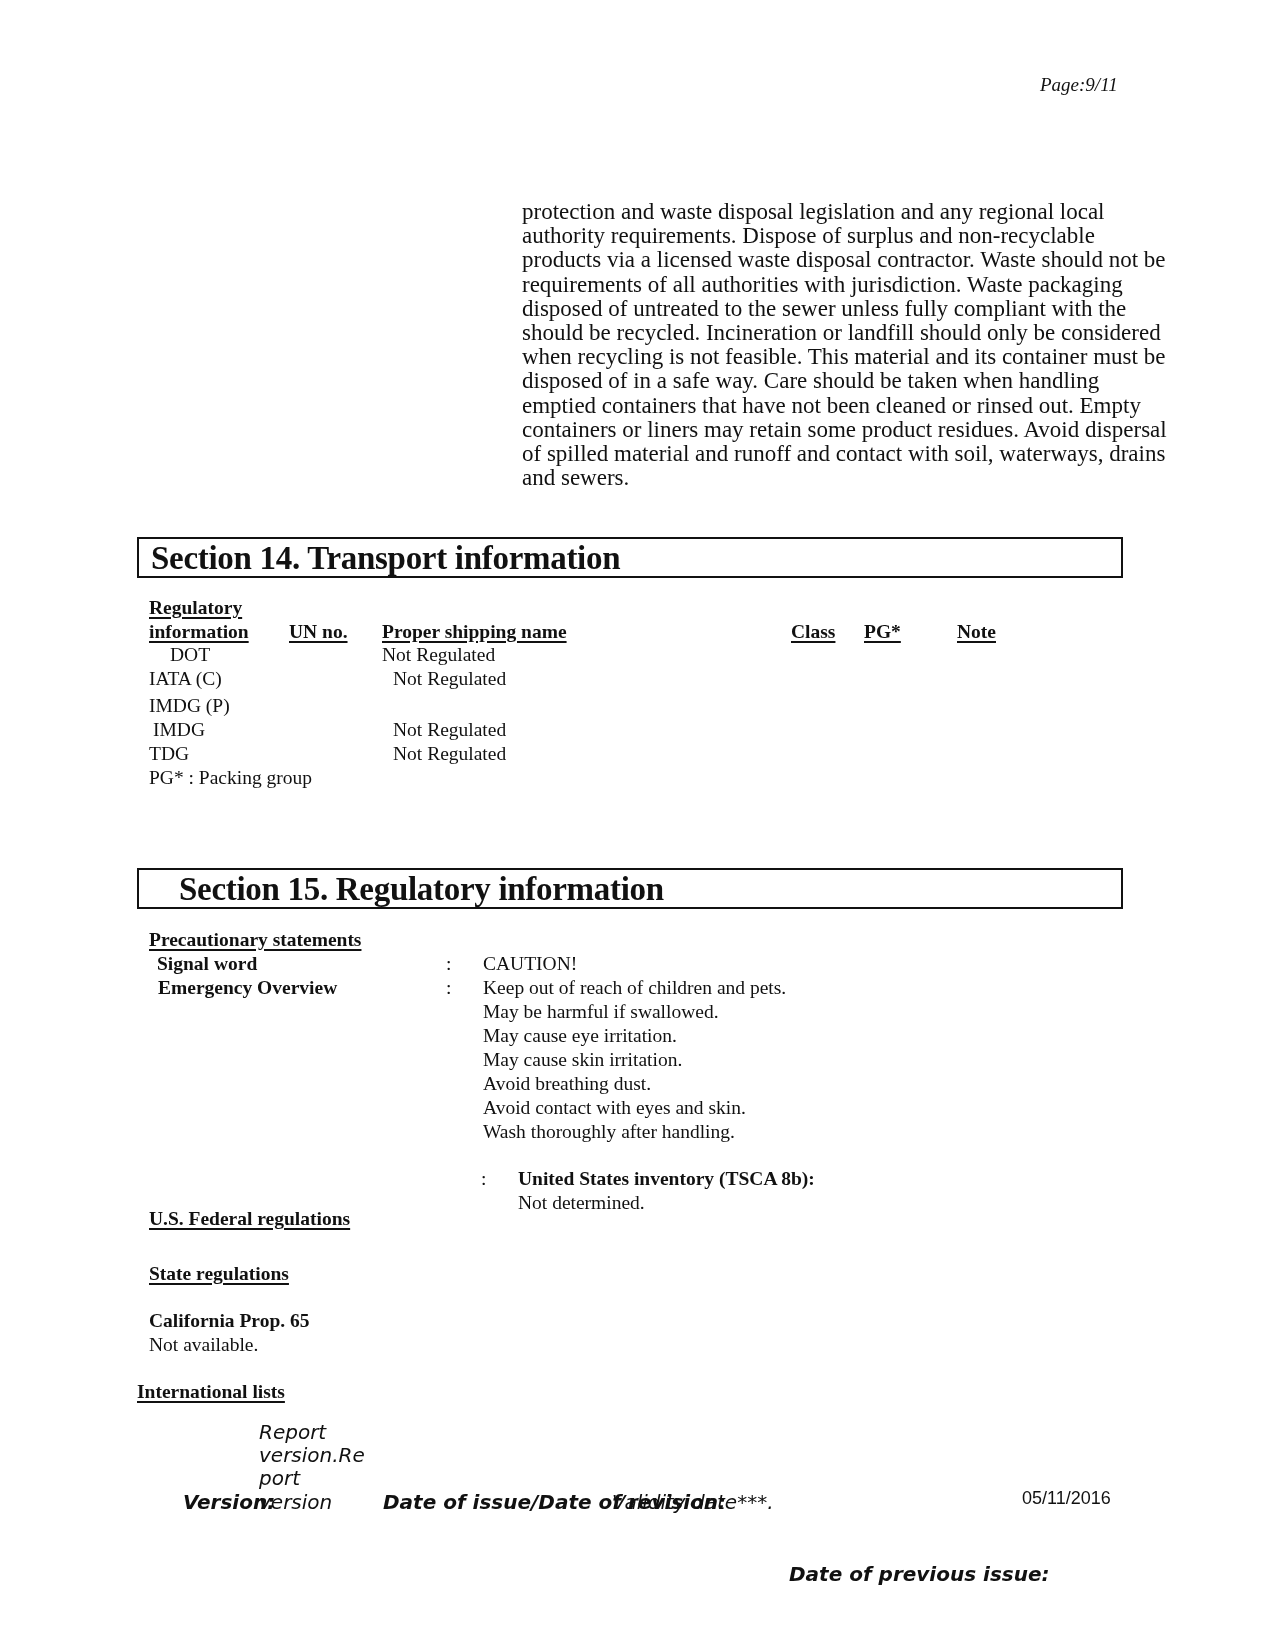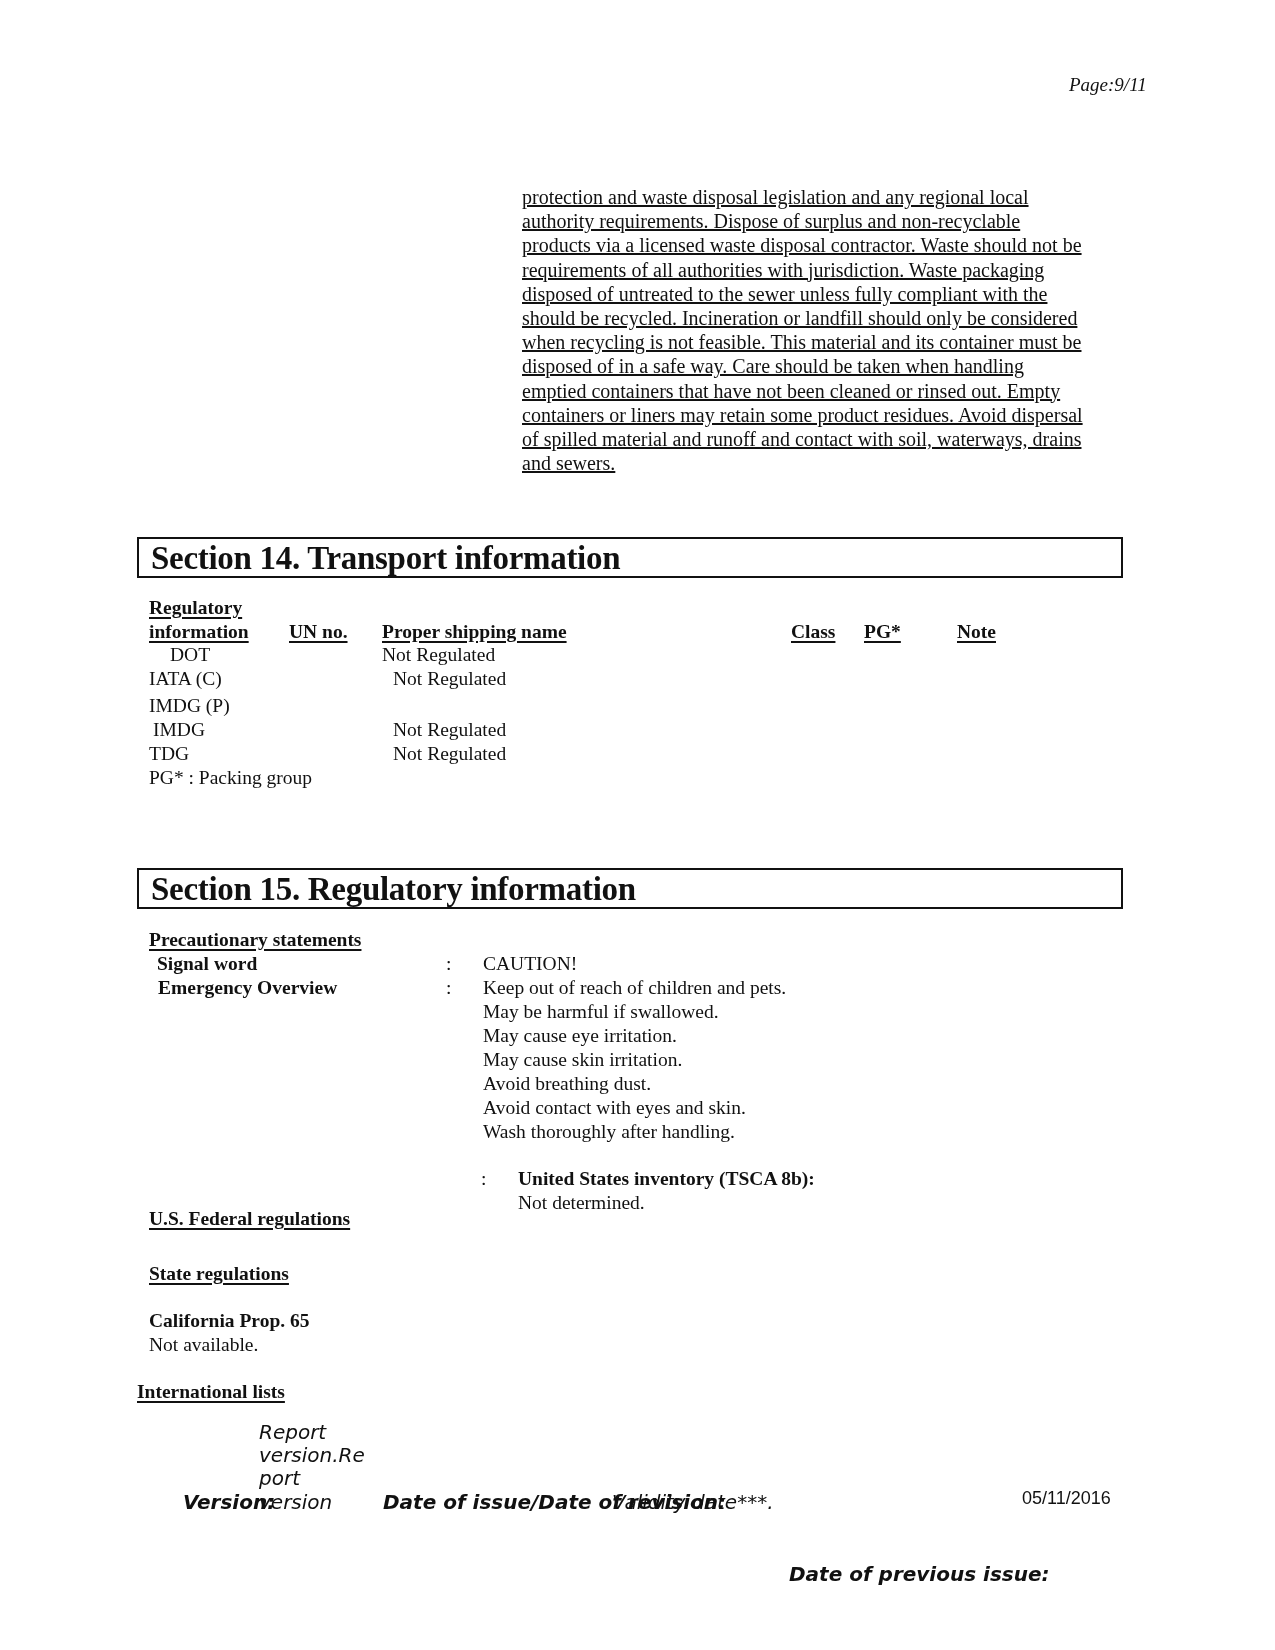--- a/index.html
+++ b/index.html
@@ -4,40 +4,40 @@
   <style>
     html, body { margin: 0; padding: 0; background: #ffffff; }
     body {
       width: 1275px; height: 1650px; position: relative; overflow: hidden;
       font-family: "Liberation Serif", "DejaVu Serif", serif;
       color: #111111;
     }
     .abs { position: absolute; }
     .sans { font-family: "Liberation Sans", "DejaVu Sans", sans-serif; }
 
-    #page-num { left: 1040px; top: 74px; font-size: 19px; font-style: italic; margin-left: 29px; }
+    #page-num { left: 1040px; top: 74px; font-size: 19px; font-style: italic; }
 
     #disposal-para {
-      left: 522px; top: 185px; width: 600px;
-      font-size: 20px; line-height: 24.2px; text-decoration: underline;
+      left: 522px; top: 200px; width: 600px;
+      font-size: 23px; line-height: 24.2px;
     }
     #disposal-para .line { display: block; white-space: nowrap; }
 
     .section-box {
       position: absolute; left: 137px; width: 986px;
       border: 2px solid #111; box-sizing: border-box;
     }
     .section-title {
       position: absolute; left: 12px; top: 0; font-weight: bold;
       font-size: 33px; letter-spacing: -0.3px; white-space: nowrap;
     }
     #sec14 { top: 537px; height: 41px; }
     #sec14 .section-title { top: 0px; line-height: 38px; }
     #sec15 { top: 868px; height: 41px; }
-    #sec15 .section-title { top: 0px; line-height: 38px; }
+    #sec15 .section-title { top: 0px; line-height: 38px; margin-left: 28px; }
 
     .hdr { font-weight: bold; text-decoration: underline; text-decoration-thickness: 2px; text-underline-offset: 3px; font-size: 19.5px; white-space: nowrap; }
     .cell { font-size: 19.5px; white-space: nowrap; }
     .bold { font-weight: bold; }
 
     .footer-lbl { font-family: "DejaVu Sans", "Liberation Sans", sans-serif; font-size: 20px; font-style: italic; white-space: nowrap; }
     .footer-lbl.b { font-weight: bold; }
   </style>
 </head>
 <body>

